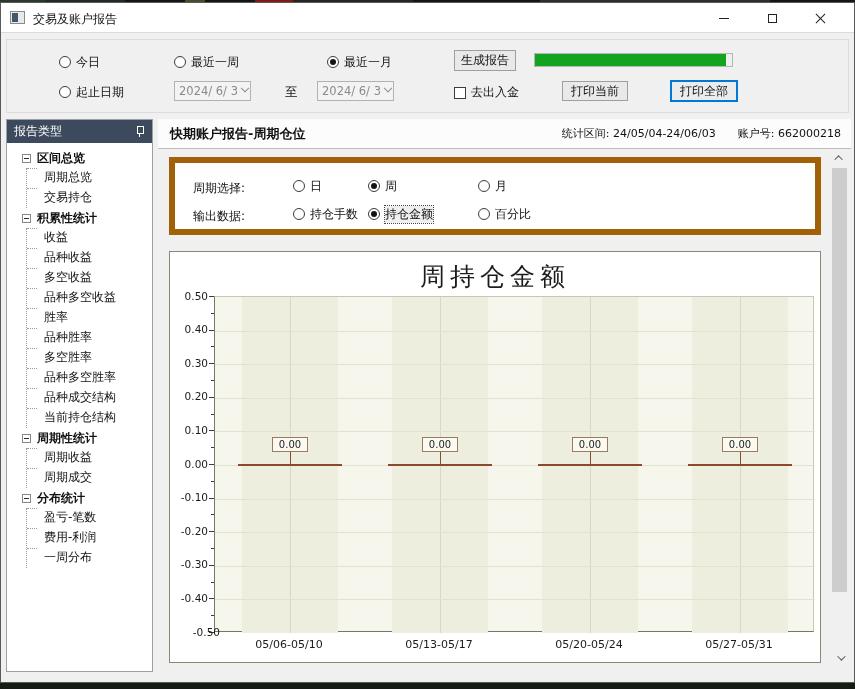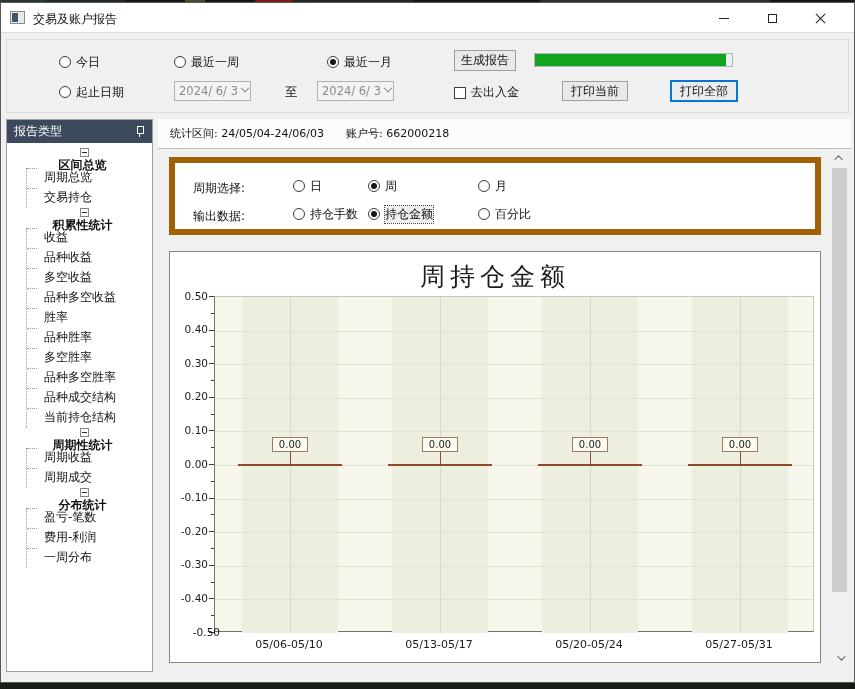--- a/index.html
+++ b/index.html
@@ -64,21 +64,21 @@
     border:1px solid #9aa0a8; }
   #sidebar-header { left:0; top:0; width:145px; height:23px; background:#3d4a5d; color:#fff;
     display:flex; align-items:center; font-size:12px; padding:0 7px; }
   #sidebar-header .title { flex:1; }
   .pin { position:relative; width:10px; height:13px; }
   .pin:before { content:""; position:absolute; left:2px; top:1px; width:5px; height:6px;
     border:1px solid #fff; }
   .pin:after { content:""; position:absolute; left:4px; top:8px; width:1px; height:4px; background:#fff; }
   #report-tree { position:absolute; left:0; top:23px; width:145px; bottom:0; overflow:hidden;
     padding:5px 0 0 6px; font-size:12px; color:#111; }
-  .tree-group-row { height:20px; display:flex; align-items:center; font-weight:bold;flex-direction:column; }
+  .tree-group-row { height:20px; display:flex; align-items:center; font-weight:bold; }
   .expbox { width:9px; height:9px; border:1px solid #868686; background:#fff; position:relative;
     margin:0 6px 0 9px; flex:none; }
   .expbox:after { content:""; position:absolute; left:1px; top:3px; width:5px; height:1px; background:#2a2a2a; }
   .tree-kids { margin-left:13px; border-left:1px dotted #9b9b9b; }
   .tree-child { height:20px; display:flex; align-items:flex-start; }
   .tree-child:before { content:""; width:10px; border-top:1px dotted #9b9b9b; margin-right:4px; flex:none; }
   .tree-child .clabel { padding:1px 3px; }
   .tree-child .clabel.sel { background:#ececec; }
 
   
@@ -272,20 +272,21 @@
             </div>
             <div class="tree-child">
               <span class="clabel">一周分布</span>
             </div>
           </div>
         </div>
     </div>
 
     <div id="main-bg" class="abs"></div>
     <div id="main-header" class="abs">
+      <span id="report-title">快期账户报告-周期仓位</span>
       <span id="header-info">
         <span>
           <span>统计区间:</span>
           <span>24/05/04-24/06/03</span>
         </span>
         <span>
           <span>账户号:</span>
           <span>662000218</span>
         </span>
       </span>

